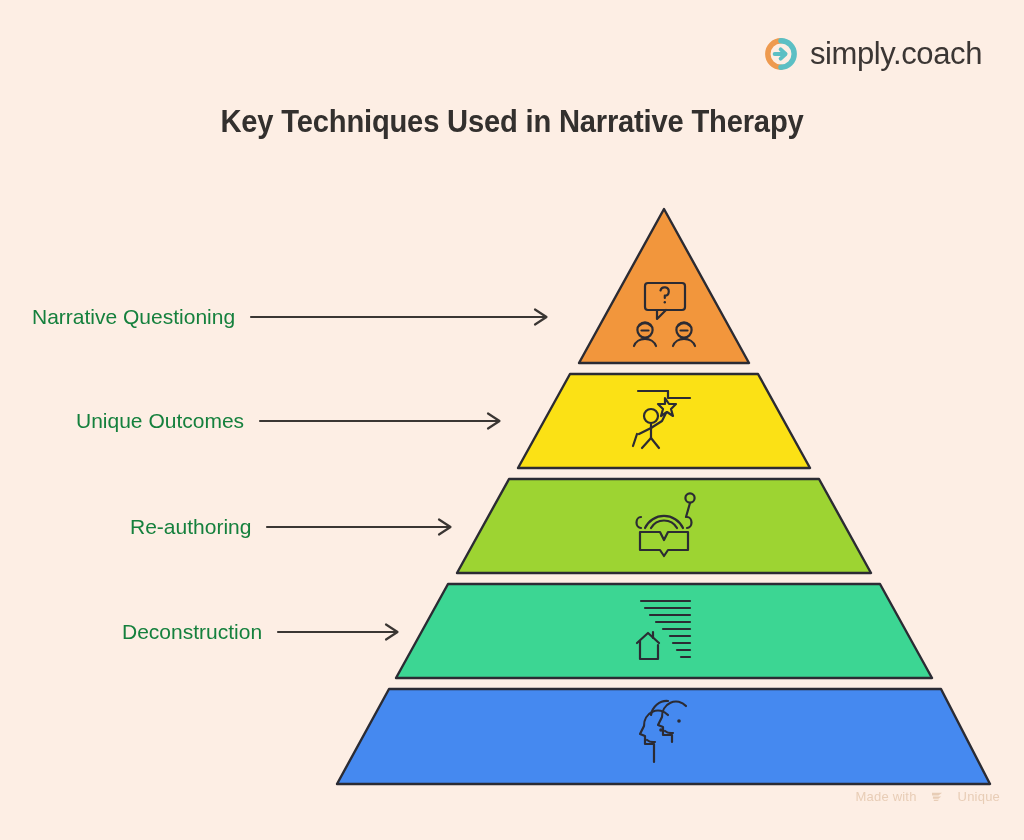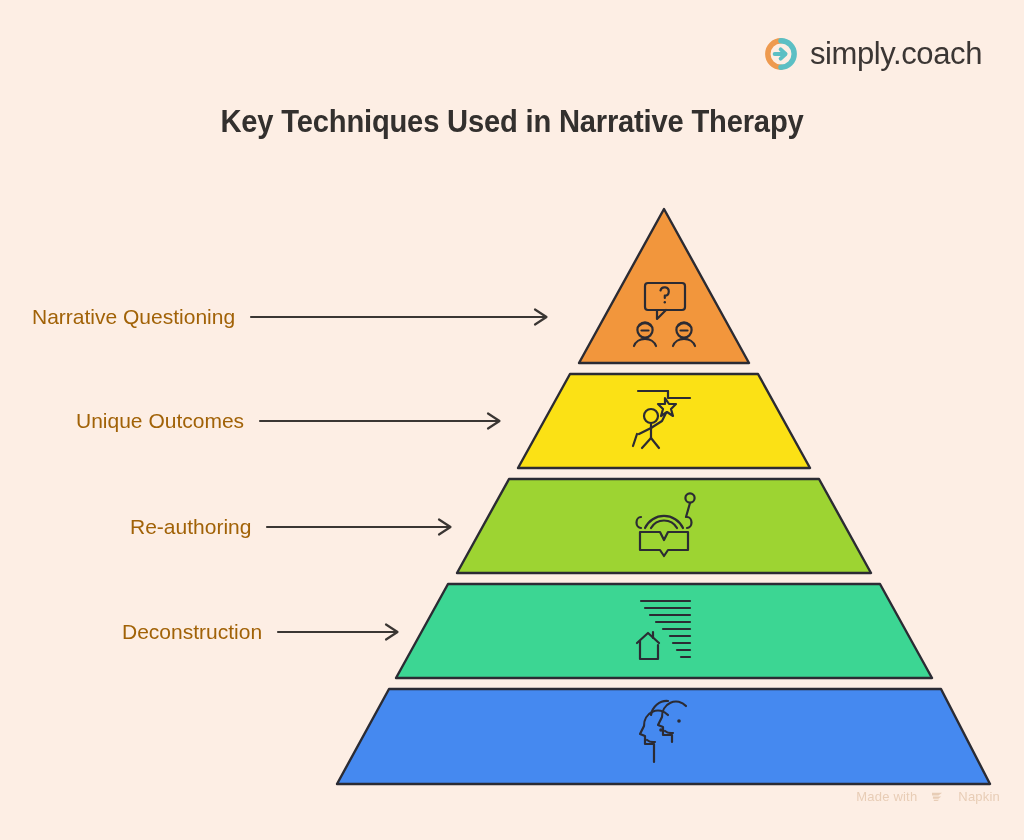--- a/index.html
+++ b/index.html
@@ -69,21 +69,21 @@
 
   
   .label-row {
     position: absolute;
     display: flex;
     align-items: center;
     height: 30px;
   }
   .label-text {
     font-size: 21px;
-    color: #a16207;
+    color: #15803d;
     white-space: nowrap;
     font-family: "Liberation Sans", sans-serif;
   }
   .connector {
     margin-left: 14px;
     height: 20px;
     flex: 0 0 auto;
   }
 
   
@@ -233,16 +233,16 @@
   </div>
 
 
   <div class="footer-credit">
     <span>Made with</span>
     <svg class="napkin-mark" viewBox="0 0 14 12">
       <path d="M1 2 H12 L8 5 H1 Z" fill="#E8CDB6"></path>
       <path d="M2 6 H11 L8 8.5 H2 Z" fill="#E8CDB6"></path>
       <path d="M3 9.5 H9 L7 11 H3 Z" fill="#E8CDB6"></path>
     </svg>
-    <span>Napkin</span>
+    <span>Unique</span>
   </div>
 
 </div>
 
 </body></html>

